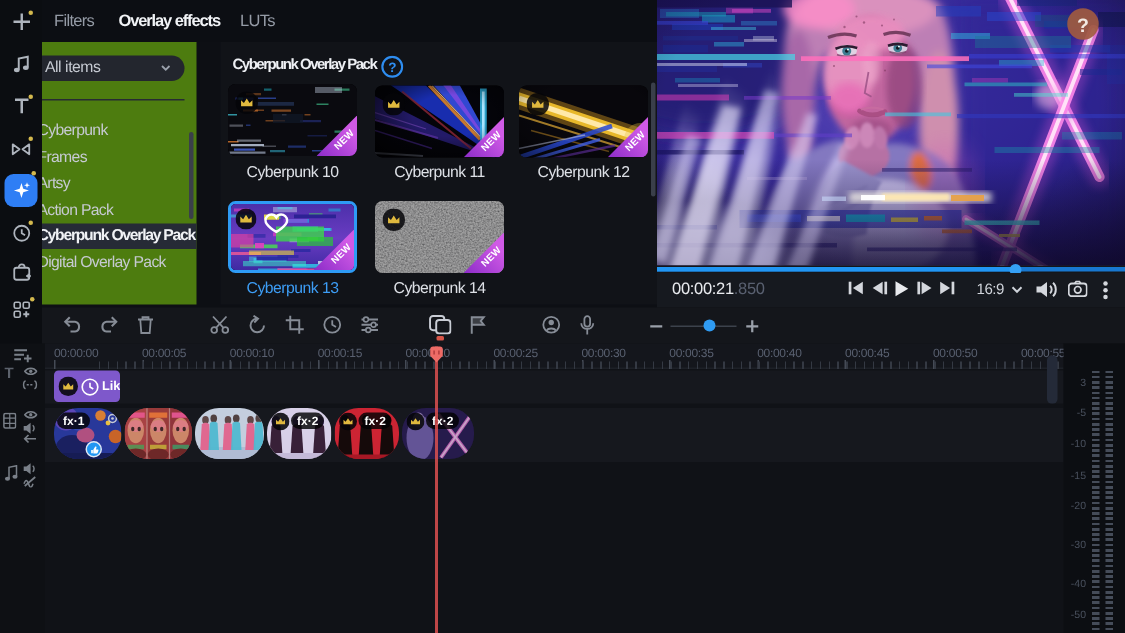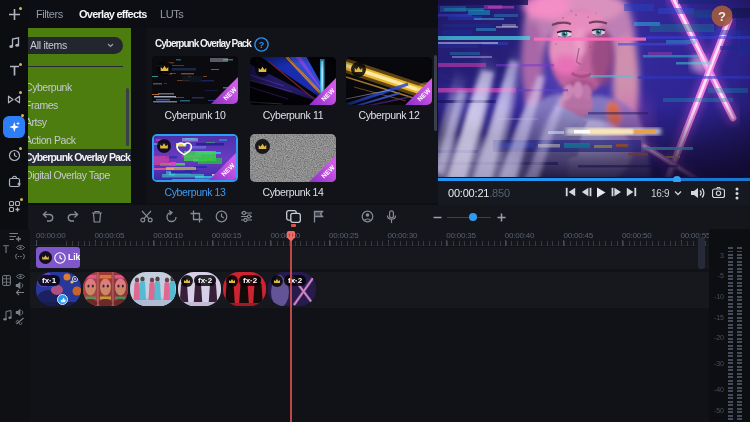--- a/index.html
+++ b/index.html
@@ -153,21 +153,21 @@
 <div id="listpanel" class="abs">
 <div id="allitems">All items<svg width="7" height="5" viewBox="0 0 7 5" style="position:absolute;right:9px;top:6px;">
           <path d="M1 1 L3.5 3.5 L6 1" stroke="#9aa0ab" stroke-width="1.2" fill="none"></path>
         </svg></div>
 <div id="lpsep"></div>
 <div class="litem" style="top:69px;">Frames</div>
 <div class="litem" style="top:51px;">Cyberpunk</div>
 <div class="litem" style="top:86px;">Artsy</div>
 <div class="litem" style="top:104px;">Action Pack<i class="ldot"></i></div>
 <div class="litem sel" style="top:121px;">Cyberpunk Overlay Pack<i class="ldot"></i></div>
-<div class="litem" style="top:139px;">Digital Overlay Tape</div>
+<div class="litem" style="top:139px;">Digital Overlay Pack</div>
 <div id="lscroll"></div>
 </div>
 <div id="gridpanel" class="abs">
 <div id="gphead">Cyberpunk Overlay Pack</div>
 <div id="qmark">
         <svg width="15" height="15" viewBox="0 0 15 15">
           <circle cx="7.5" cy="7.5" r="6.6" stroke="#2e8df0" stroke-width="1.4" fill="none"></circle>
           <text x="7.5" y="10.8" font-size="9" font-weight="bold" fill="#2e8df0" text-anchor="middle" font-family="Liberation Sans">?</text>
         </svg>
       </div>

